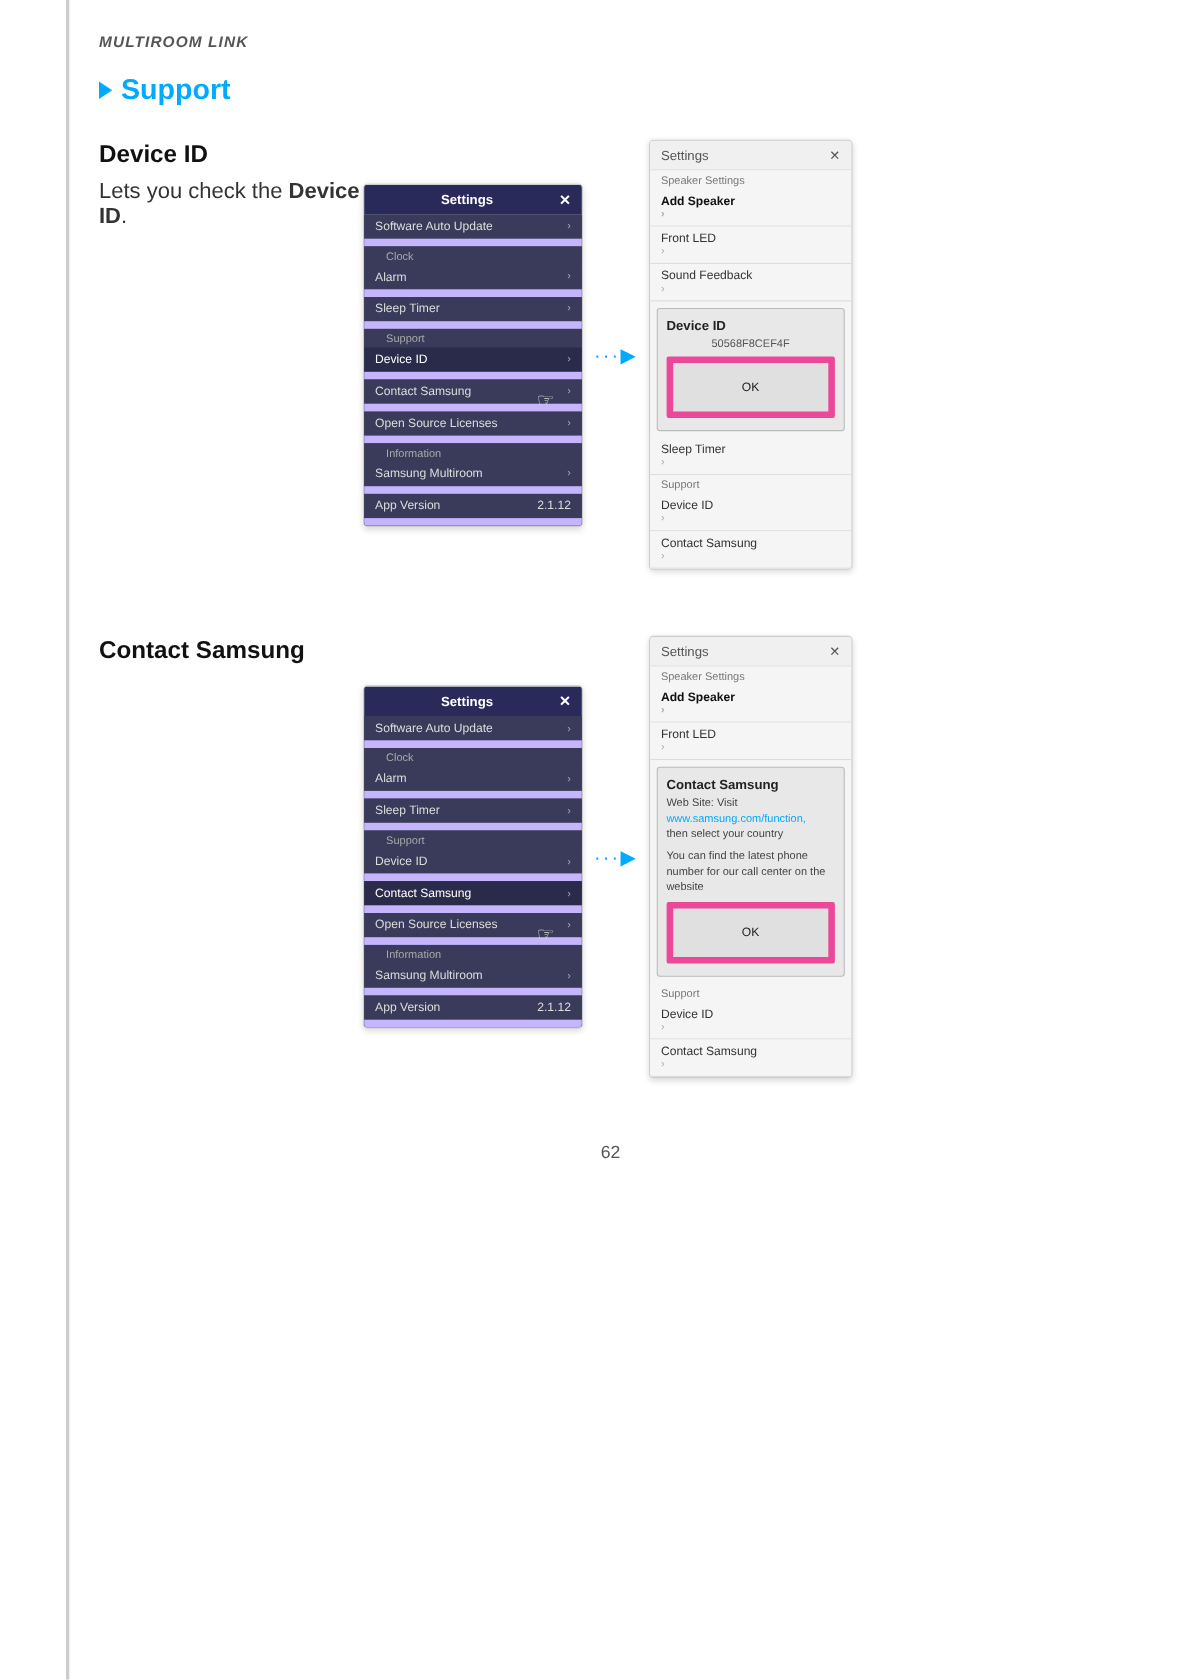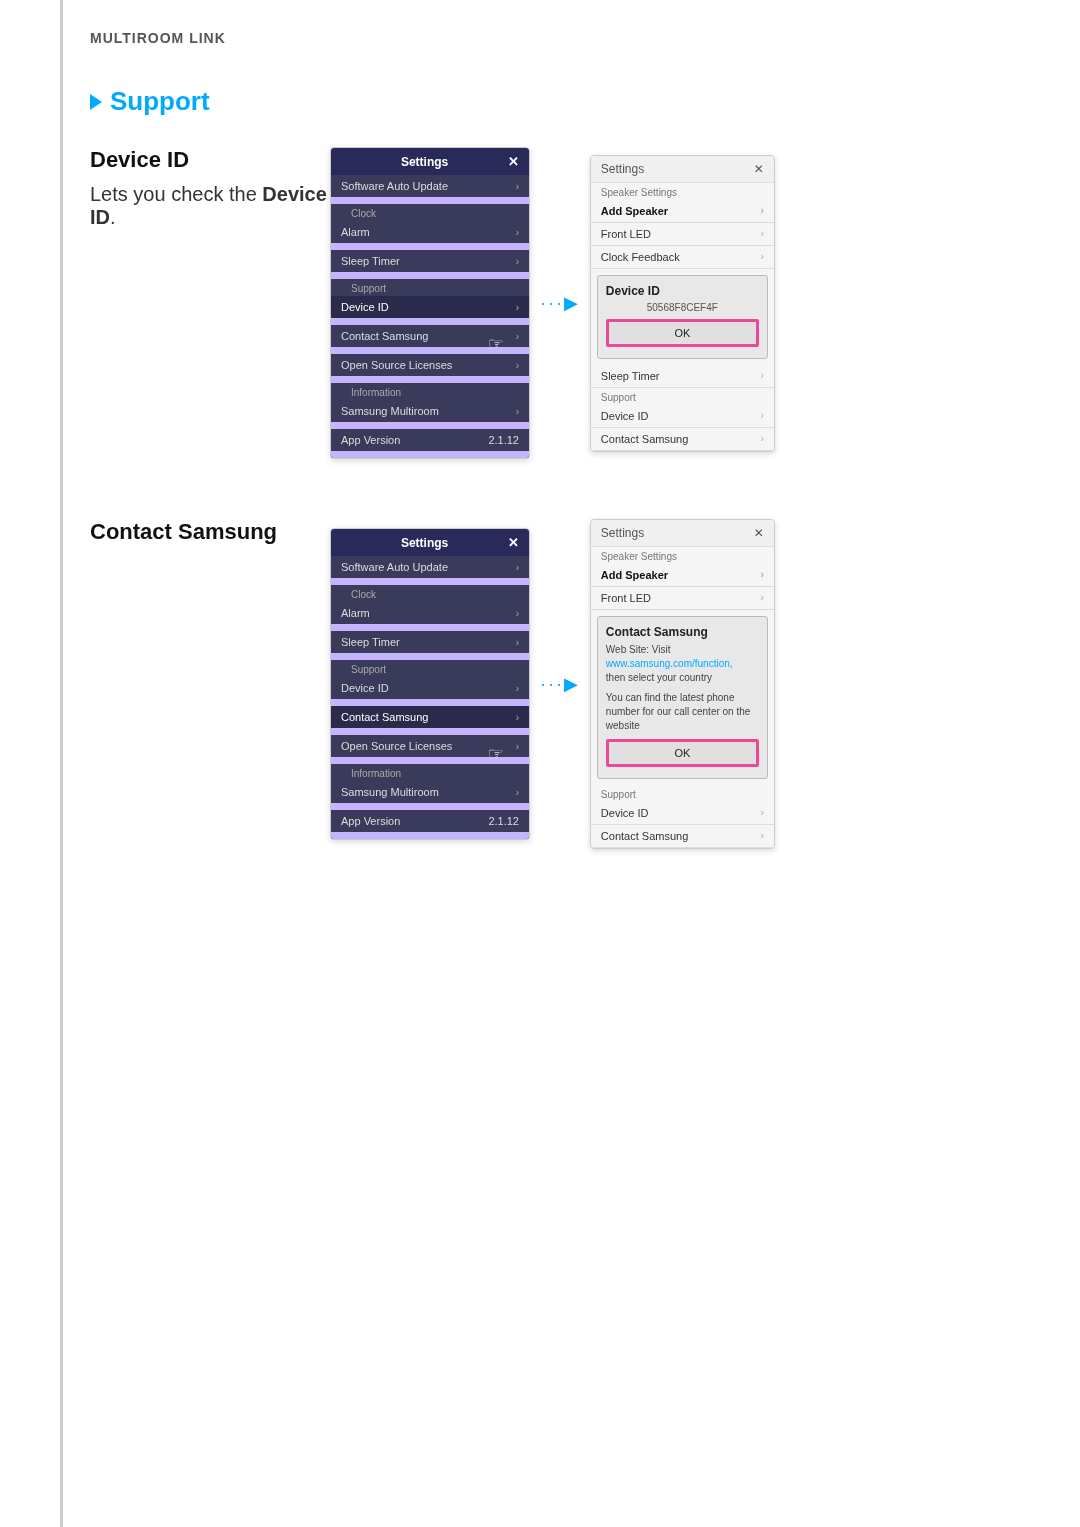--- a/index.html
+++ b/index.html
@@ -28,21 +28,22 @@
       padding-right: 60px;
     }
 
     
     .header-label {
       font-size: 14px;
       font-weight: bold;
       color: #555;
       letter-spacing: 1px;
       text-transform: uppercase;
-      margin-bottom: 40px;
+      margin-bottom: 20px;
+      font-style: italic;
     }
 
     
     .section-support-title {
       font-size: 26px;
       font-weight: bold;
       color: #00aaff;
       margin-bottom: 30px;
       display: flex;
       align-items: center;
@@ -202,20 +203,21 @@
 
     .result-item {
       display: flex;
       justify-content: space-between;
       align-items: flex-start;
       padding: 5px 10px;
       color: #333;
       border-bottom: 1px solid #ddd;
       font-size: 11px;
       background: #f5f5f5;
+      flex-direction: column;
     }
 
     .result-item .chevron {
       color: #aaa;
       font-size: 10px;
     }
 
     .result-item.bold-item {
       font-weight: bold;
       color: #111;
@@ -241,23 +243,23 @@
     .dialog-box .dialog-id {
       text-align: center;
       color: #555;
       font-size: 10px;
       margin-bottom: 6px;
     }
 
     .dialog-box .dialog-ok {
       display: block;
       margin: 3px auto;
-      padding: 5px 20px;
+      padding: 16px 20px;
       background: #e0e0e0;
-      border: 3px solid #ec4899;
+      border: 6px solid #ec4899;
       border-radius: 2px;
       font-size: 11px;
       cursor: pointer;
       text-align: center;
     }
 
     .dialog-box .dialog-link {
       color: #00aaff;
       text-decoration: none;
     }
@@ -373,21 +375,21 @@
               <div class="result-section-label">Speaker Settings</div>
               <div class="result-item bold-item">
                 <span>Add Speaker</span>
                 <span class="chevron">›</span>
               </div>
               <div class="result-item">
                 <span>Front LED</span>
                 <span class="chevron">›</span>
               </div>
               <div class="result-item">
-                <span>Clock Feedback</span>
+                <span>Sound Feedback</span>
                 <span class="chevron">›</span>
               </div>
 
               <div class="dialog-box">
                 <div class="dialog-title">Device ID</div>
                 <div class="dialog-id">50568F8CEF4F</div>
                 <div class="dialog-ok">OK</div>
               </div>
               <div class="result-item">
                 <span>Sleep Timer</span>
@@ -504,14 +506,15 @@
                 <span>Contact Samsung</span>
                 <span class="chevron">›</span>
               </div>
             </div>
           </div>
         </div>
       </div>
     </div>
   </div>
 
+  <div class="page-number">62</div>
 
 </div>
 
 </body></html>

